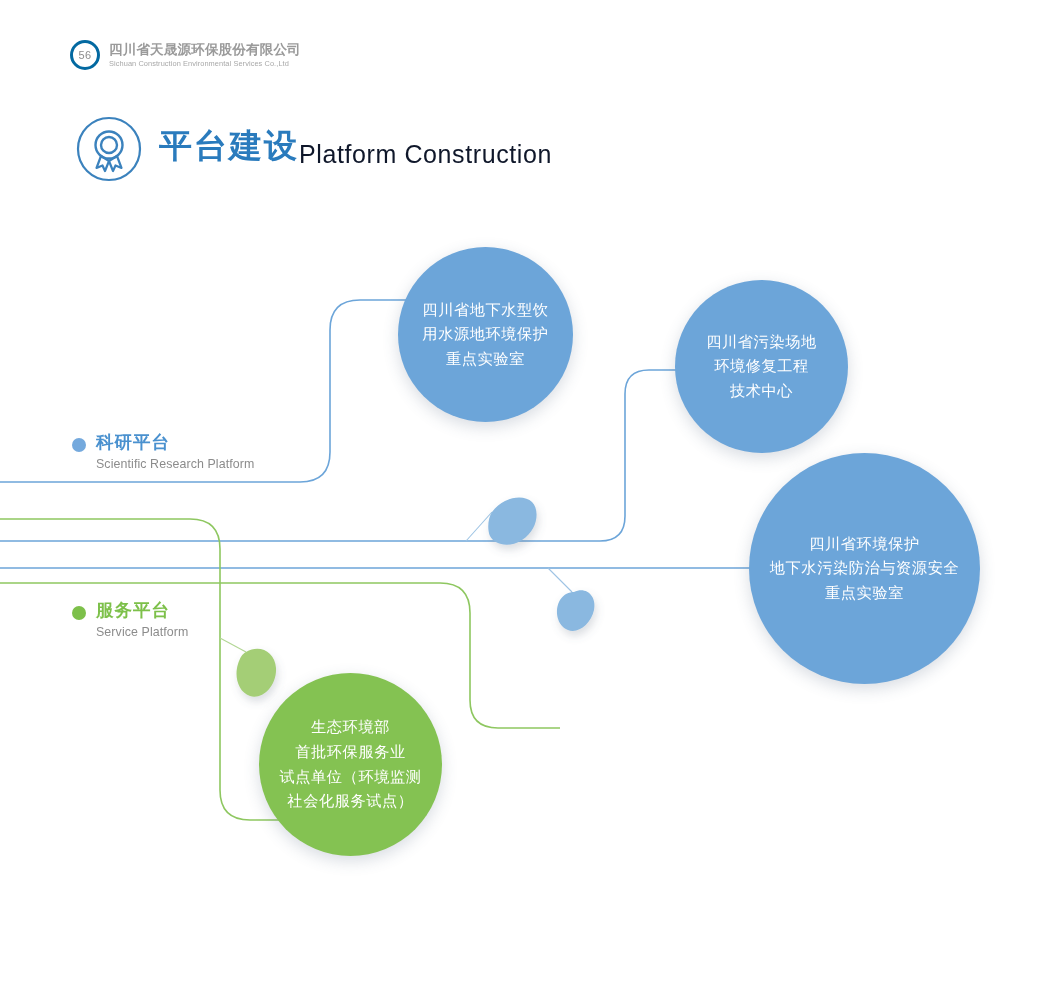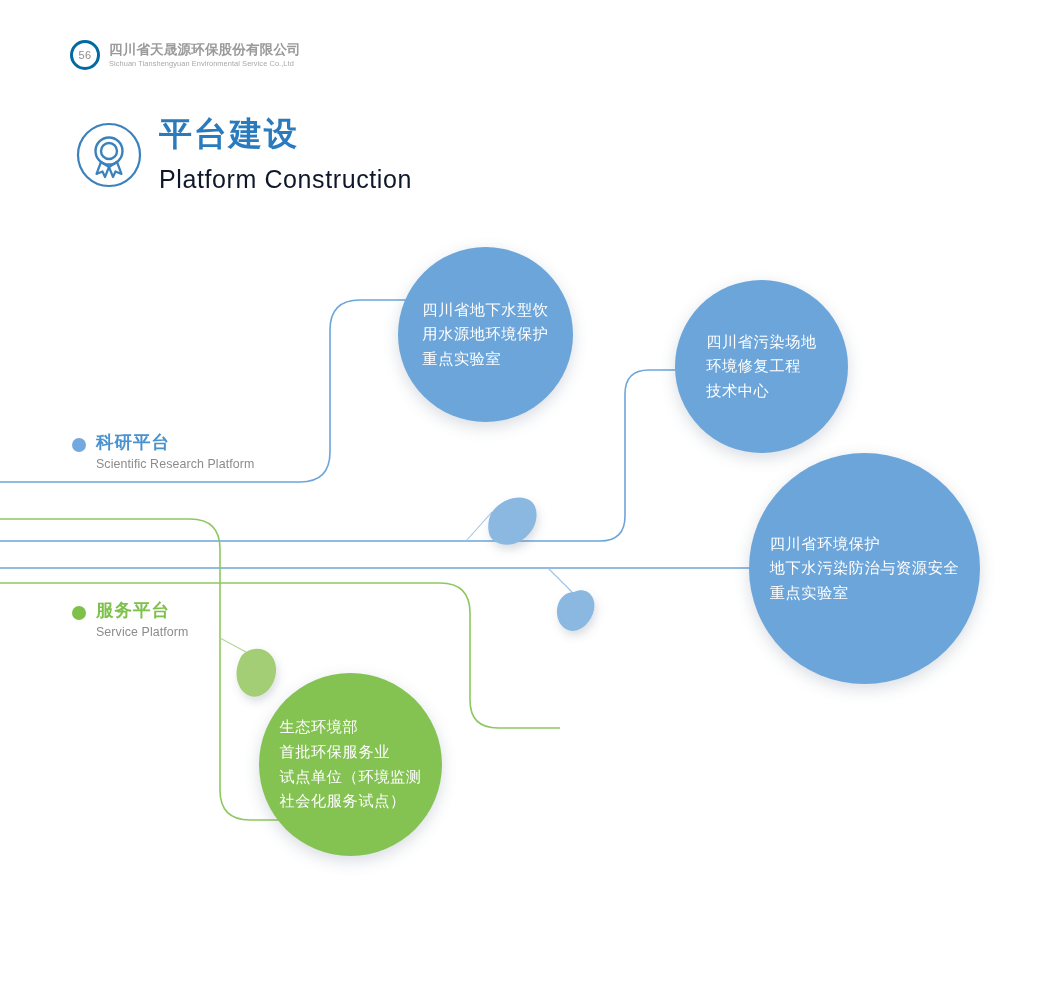--- a/index.html
+++ b/index.html
@@ -68,21 +68,21 @@
     top: 116px;
     display: flex;
     align-items: center;
     gap: 17px;
   }
   .title-icon {
     width: 66px;
     height: 66px;
     flex: none;
   }
-  .title-text { display: flex; flex-direction: column; }
+  .title-text { display: flex; flex-direction: row; }
   .title-cn {
     font-size: 33px;
     font-weight: bold;
     color: #2a7bbd;
     letter-spacing: 2px;
     line-height: 1.12;
   }
   .title-en {
     font-size: 25px;
     color: #0f172a;
@@ -134,20 +134,21 @@
   #legend-research { left: 72px; top: 432px; }
   #legend-service  { left: 72px; top: 600px; }
 
   
   .node {
     position: absolute;
     border-radius: 50%;
     display: flex;
     align-items: center;
     justify-content: center;
+    text-align: center;
     color: #ffffff;
     box-sizing: border-box;
     box-shadow: 0 5px 16px rgba(60,80,110,0.20);
   }
   .node-label {
     font-size: 15.2px;
     line-height: 1.62;
     letter-spacing: 0.6px;
     white-space: pre-line;
     padding: 0 8px;
@@ -157,21 +158,21 @@
 </style>
 </head>
 <body>
 
 <div id="page">
 
   <div class="page-header">
     <div class="page-num">56</div>
     <div class="company-block">
       <div class="company-cn">四川省天晟源环保股份有限公司</div>
-      <div class="company-en">Sichuan Tianshengyuan Environmental Service Co.,Ltd</div>
+      <div class="company-en">Sichuan Construction Environmental Services Co.,Ltd</div>
     </div>
   </div>
 
   <div class="section-title">
     <svg class="title-icon" viewBox="0 0 66 66">
       <circle cx="33" cy="33" r="31" fill="none" stroke="#3b82bd" stroke-width="2.2"></circle>
       <circle cx="33" cy="29" r="13.5" fill="none" stroke="#3b82bd" stroke-width="2.4"></circle>
       <circle cx="33" cy="29" r="8" fill="none" stroke="#3b82bd" stroke-width="2.4"></circle>
       <path d="M25 40 L20.5 52 L26.5 49.5 L29 55 L33 45 Z" fill="none" stroke="#3b82bd" stroke-width="2.2" stroke-linejoin="round"></path>
       <path d="M41 40 L45.5 52 L39.5 49.5 L37 55 L33 45 Z" fill="none" stroke="#3b82bd" stroke-width="2.2" stroke-linejoin="round"></path>

